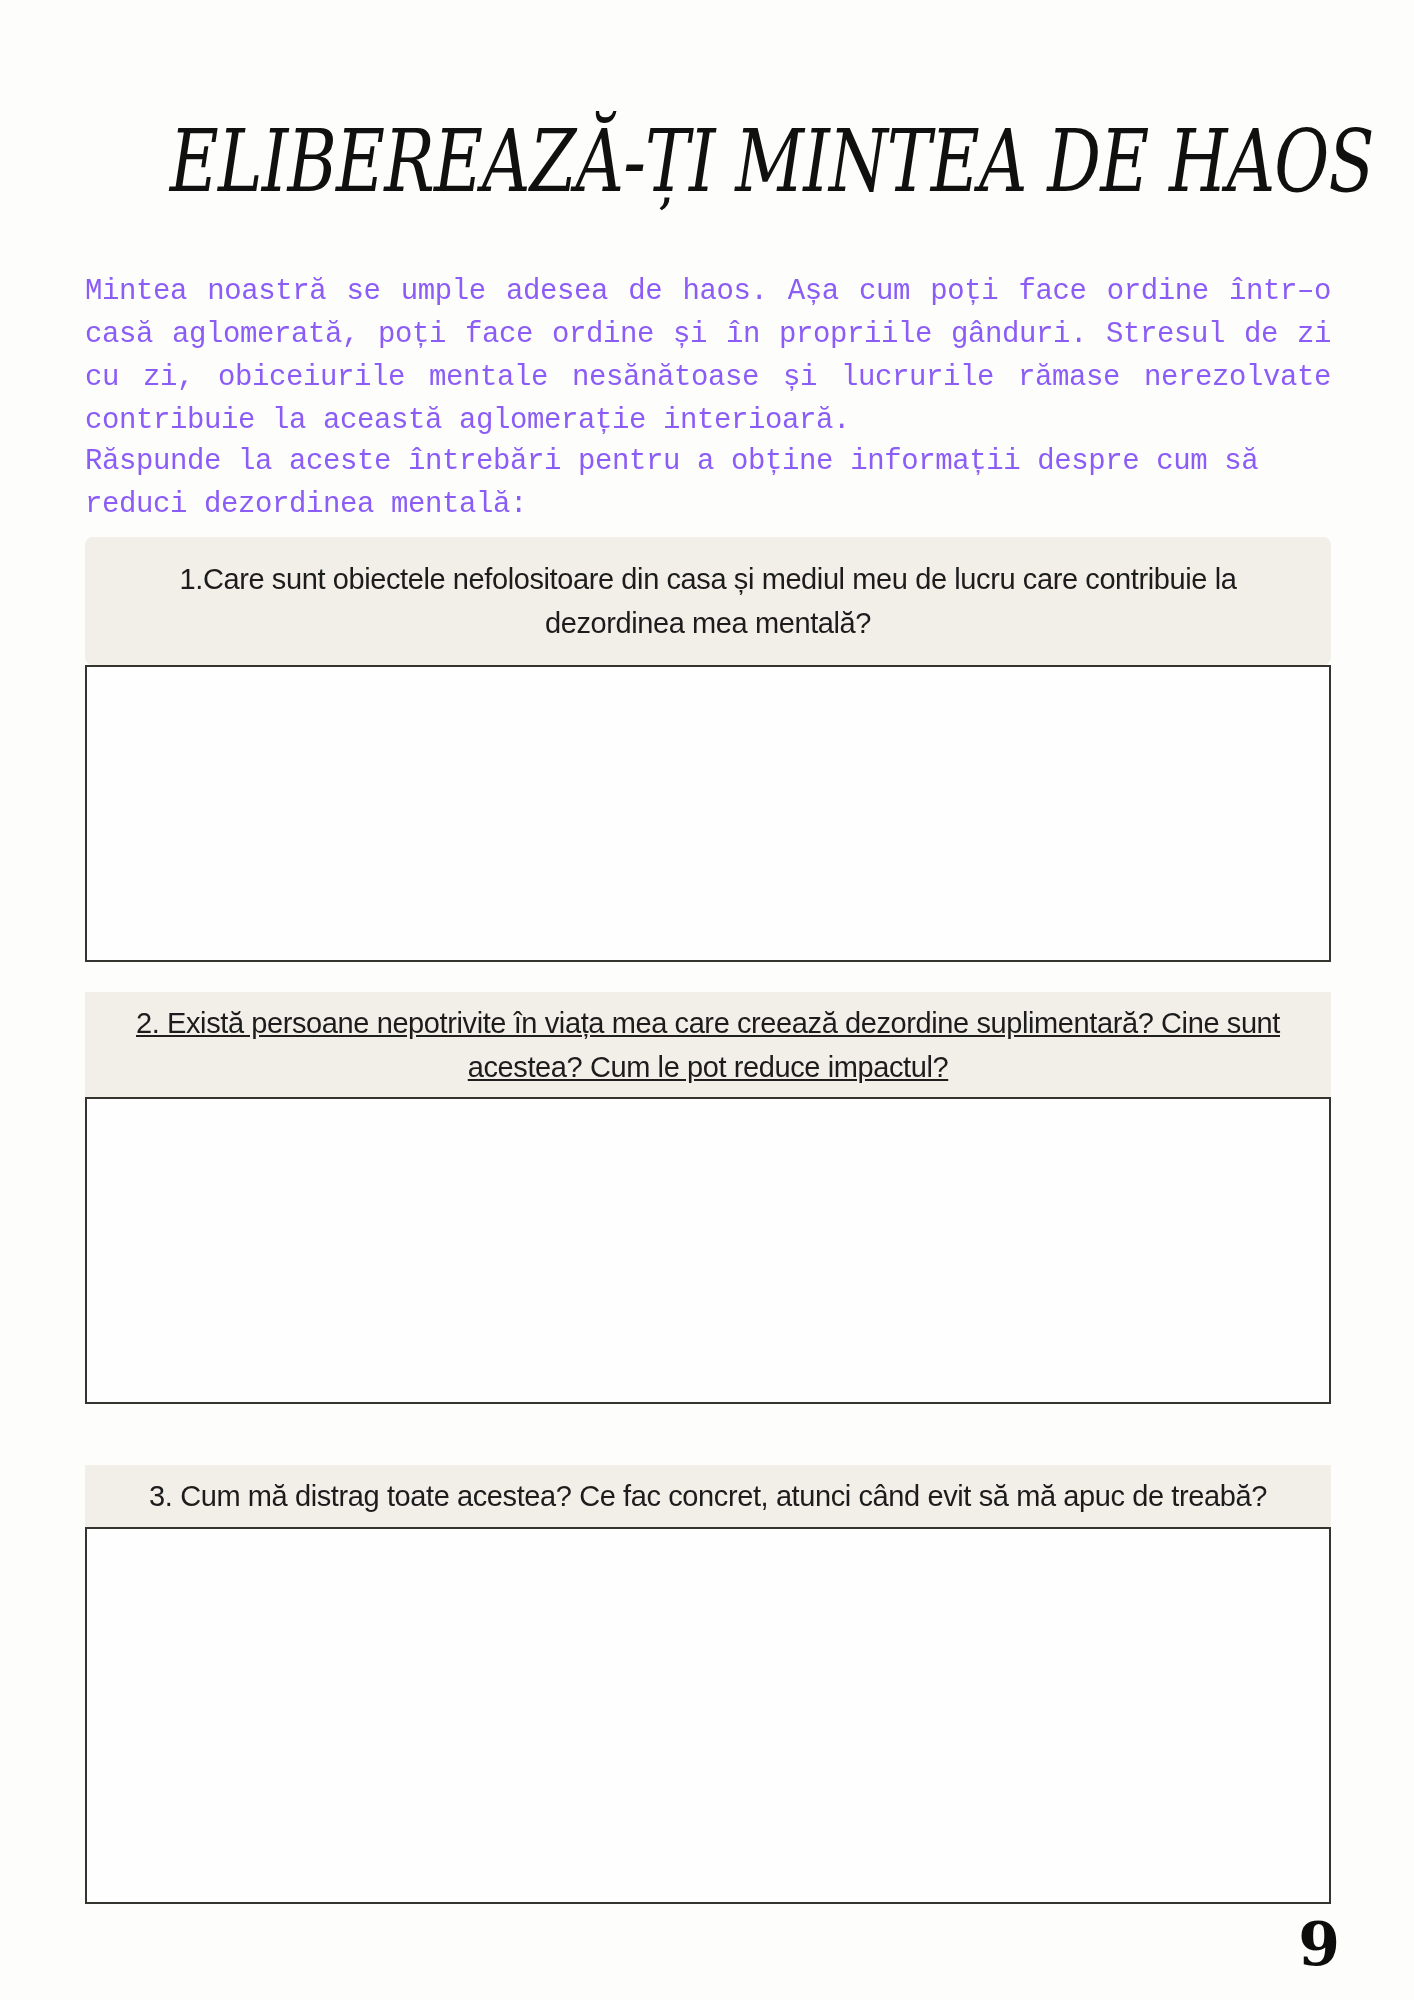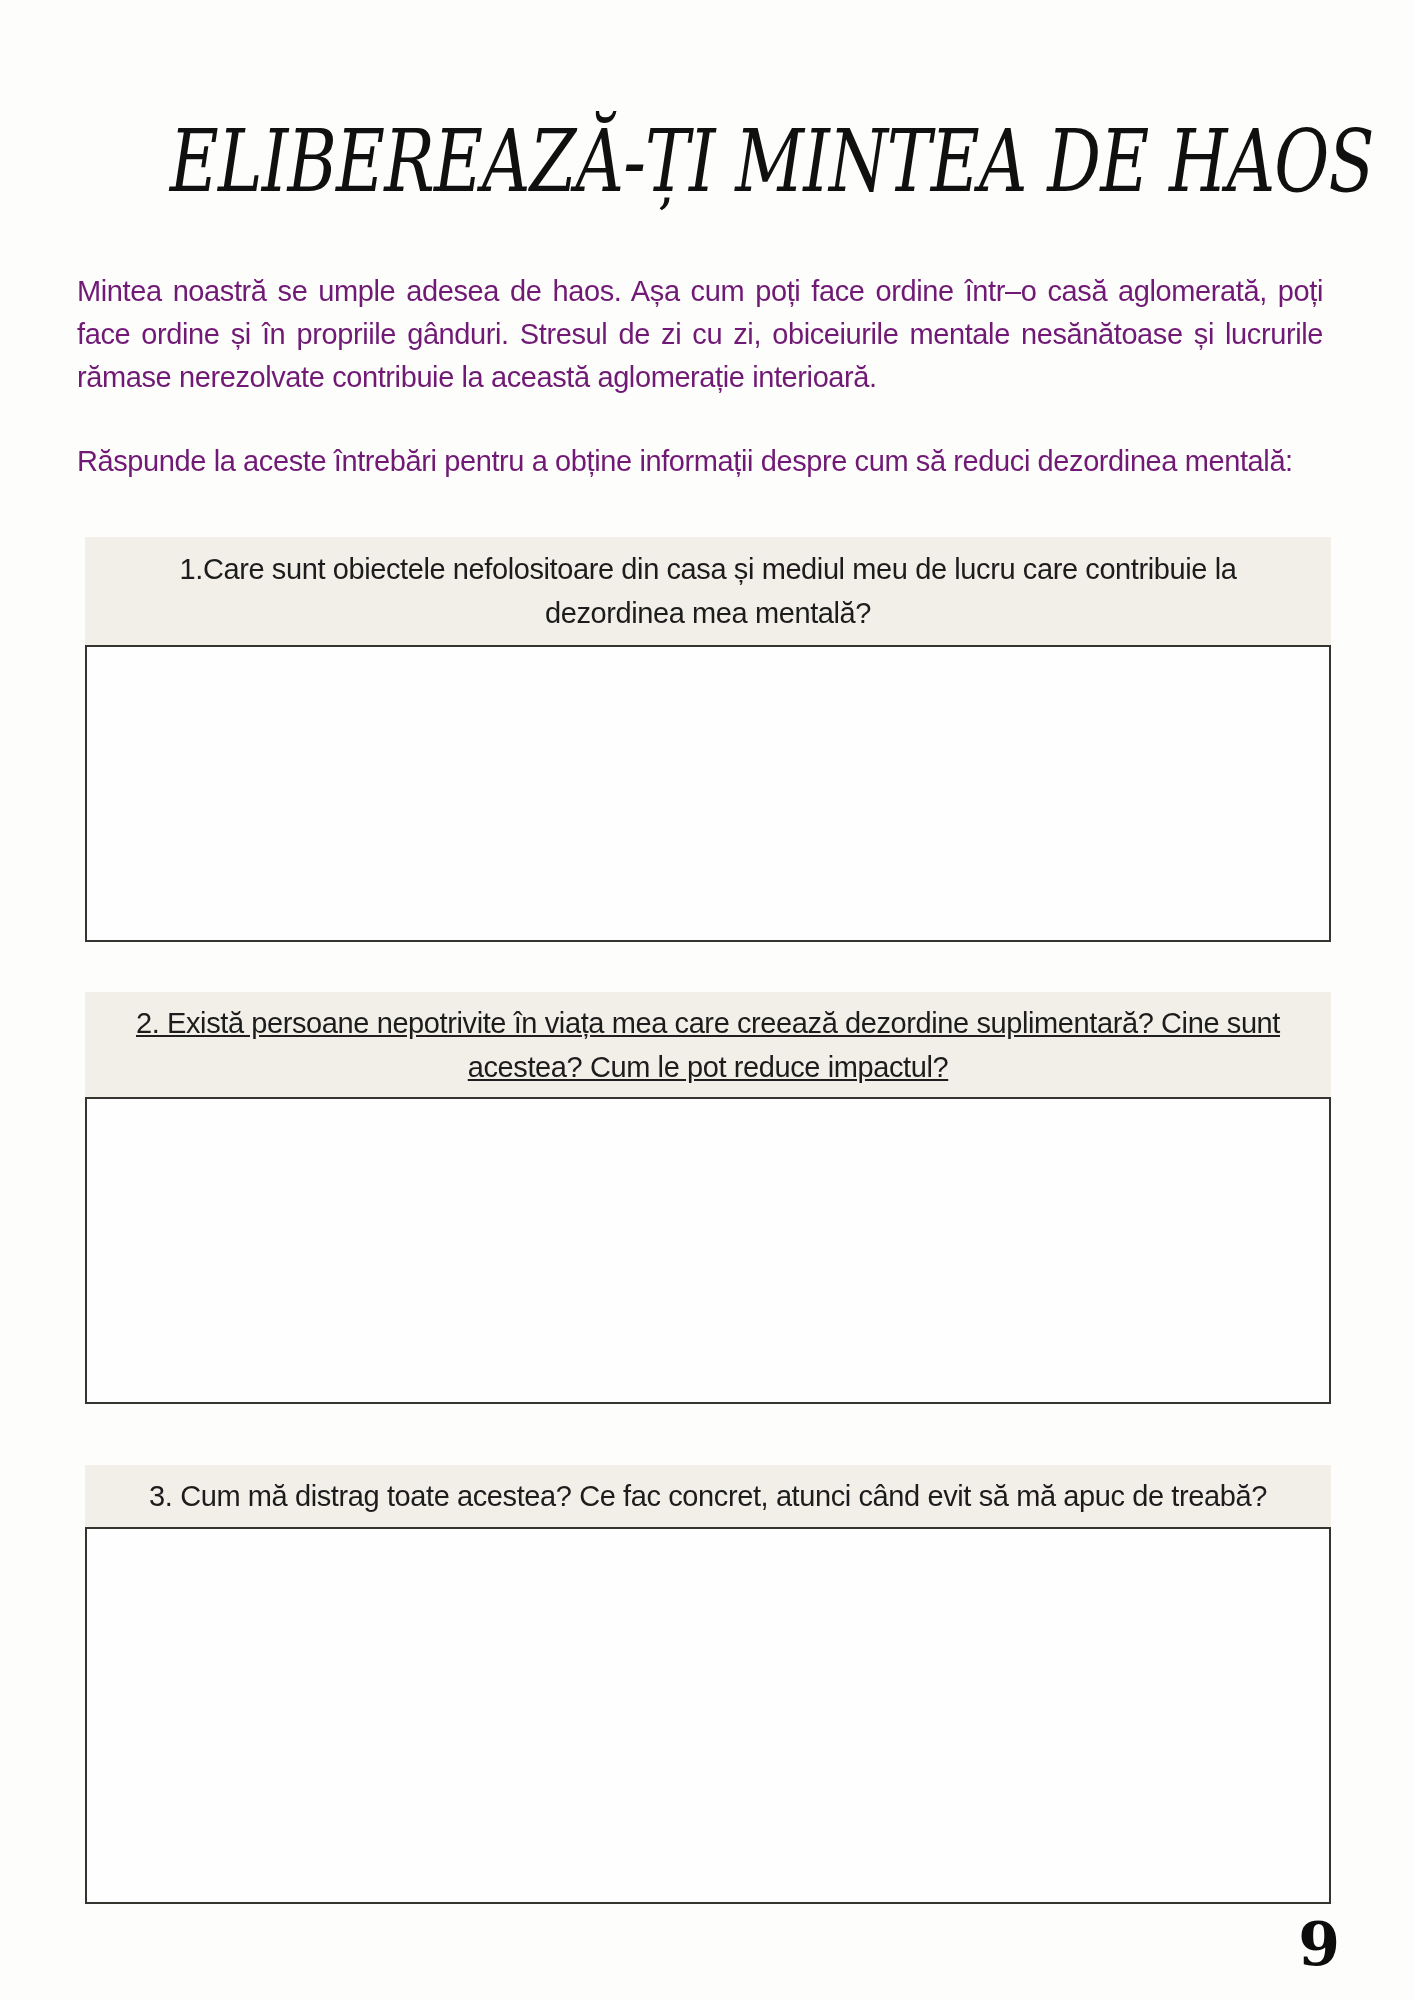--- a/index.html
+++ b/index.html
@@ -28,47 +28,48 @@
     font-weight: 400;
     font-size: 86px;
     line-height: 86px;
     color: #101010;
     transform: scaleX(0.78);
     transform-origin: center;
     letter-spacing: -1px;
   }
   .para {
     position: absolute;
-    left: 77px;
+    left: 85px;
     width: 1246px;
     font-size: 29px;
     line-height: 43px;
     letter-spacing: -0.4px;
-    color: #701a75;
+    color: #8b5cf6;
+    font-family: Liberation Mono, monospace;
   }
   .para-1 { top: 270px; text-align: justify; }
   .para-2 { top: 440px; }
   .qa-section { position: absolute; left: 85px; width: 1246px; }
   .qa-1 { top: 537px; }
   .qa-2 { top: 992px; text-decoration: underline; }
   .qa-3 { top: 1465px; }
   .qa-header {
     width: 1246px;
     background: #f2efe9;
     display: flex;
     align-items: center;
     justify-content: center;
     text-align: center;
     padding: 0 46px;
     font-size: 29px;
     line-height: 44px;
     letter-spacing: -0.4px;
     color: #1c1c1c;
   }
-  .qa-1 .qa-header { height: 108px; }
+  .qa-1 .qa-header { height: 128px; border-radius: 8px; }
   .qa-2 .qa-header { height: 105px; }
   .qa-3 .qa-header { height: 62px; }
   .qa-box {
     display: block;
     width: 1246px;
     background: #fefefe;
     border: 2px solid #35342e;
     resize: none;
     outline: none;
     font-family: "Liberation Sans", sans-serif;

